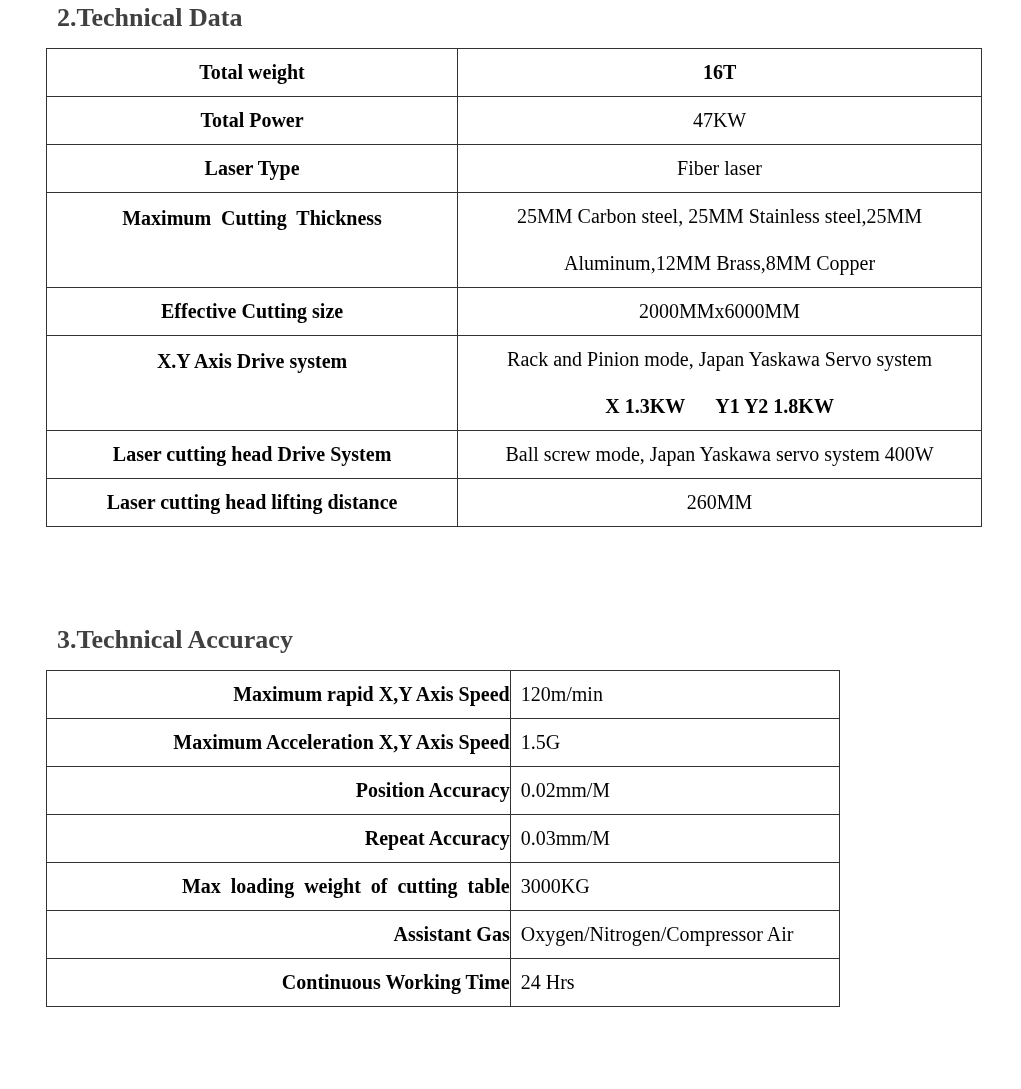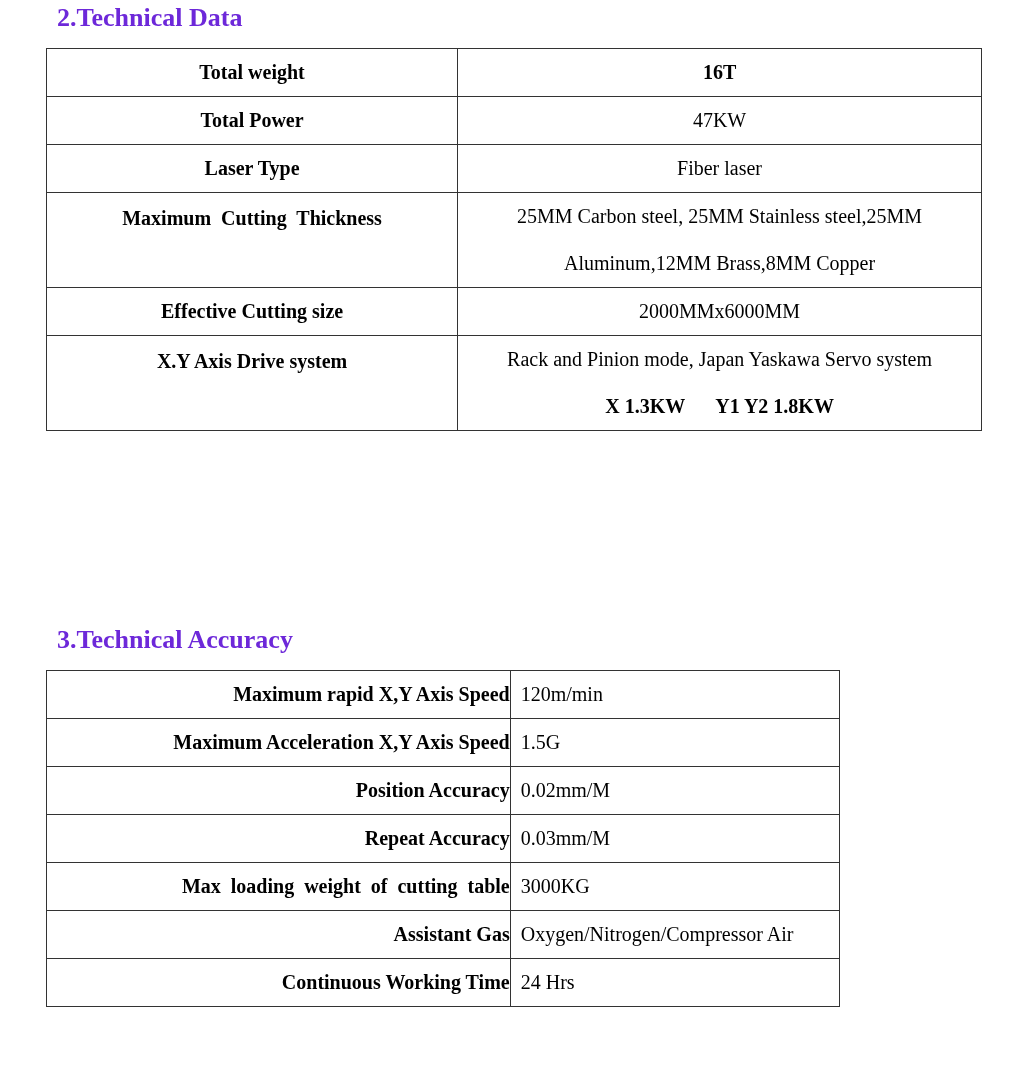--- a/index.html
+++ b/index.html
@@ -11,21 +11,21 @@
       width: 1021px;
       height: 1089px;
       position: relative;
       font-family: "Liberation Serif", serif;
       color: #000;
       overflow: hidden;
     }
     .section-title {
       position: absolute;
       left: 57px;
-      color: #6d28d9;
+      color: #404040;
       font-weight: bold;
       font-size: 26px;
       margin: 0;
       line-height: 1;
     }
     #title1 { top: 5px; }
     #title2 { top: 627px; }
 
     table {
       position: absolute;
@@ -90,20 +90,28 @@
     <td class="c1">Effective Cutting size</td>
     <td class="c2">2000MMx6000MM</td>
   </tr>
   <tr class="tall">
     <td class="c1">X.Y Axis Drive system</td>
     <td class="c2">
       <span class="line">Rack and Pinion mode, Japan Yaskawa Servo system</span>
       <span class="line bold"><span>X 1.3KW</span><span class="kw-gap"></span><span>Y1 Y2 1.8KW</span></span>
     </td>
   </tr>
+  <tr class="r">
+    <td class="c1">Laser cutting head Drive System</td>
+    <td class="c2">Ball screw mode, Japan Yaskawa servo system 400W</td>
+  </tr>
+  <tr class="r">
+    <td class="c1">Laser cutting head lifting distance</td>
+    <td class="c2">260MM</td>
+  </tr>
 </tbody>
   </table>
 
 <h2 class="section-title" id="title2">3.Technical Accuracy</h2>
 
 <table id="table2">
   <tbody>
       <tr>
     <td class="c1">Maximum rapid X,Y Axis Speed</td>
     <td class="c2">120m/min</td>

